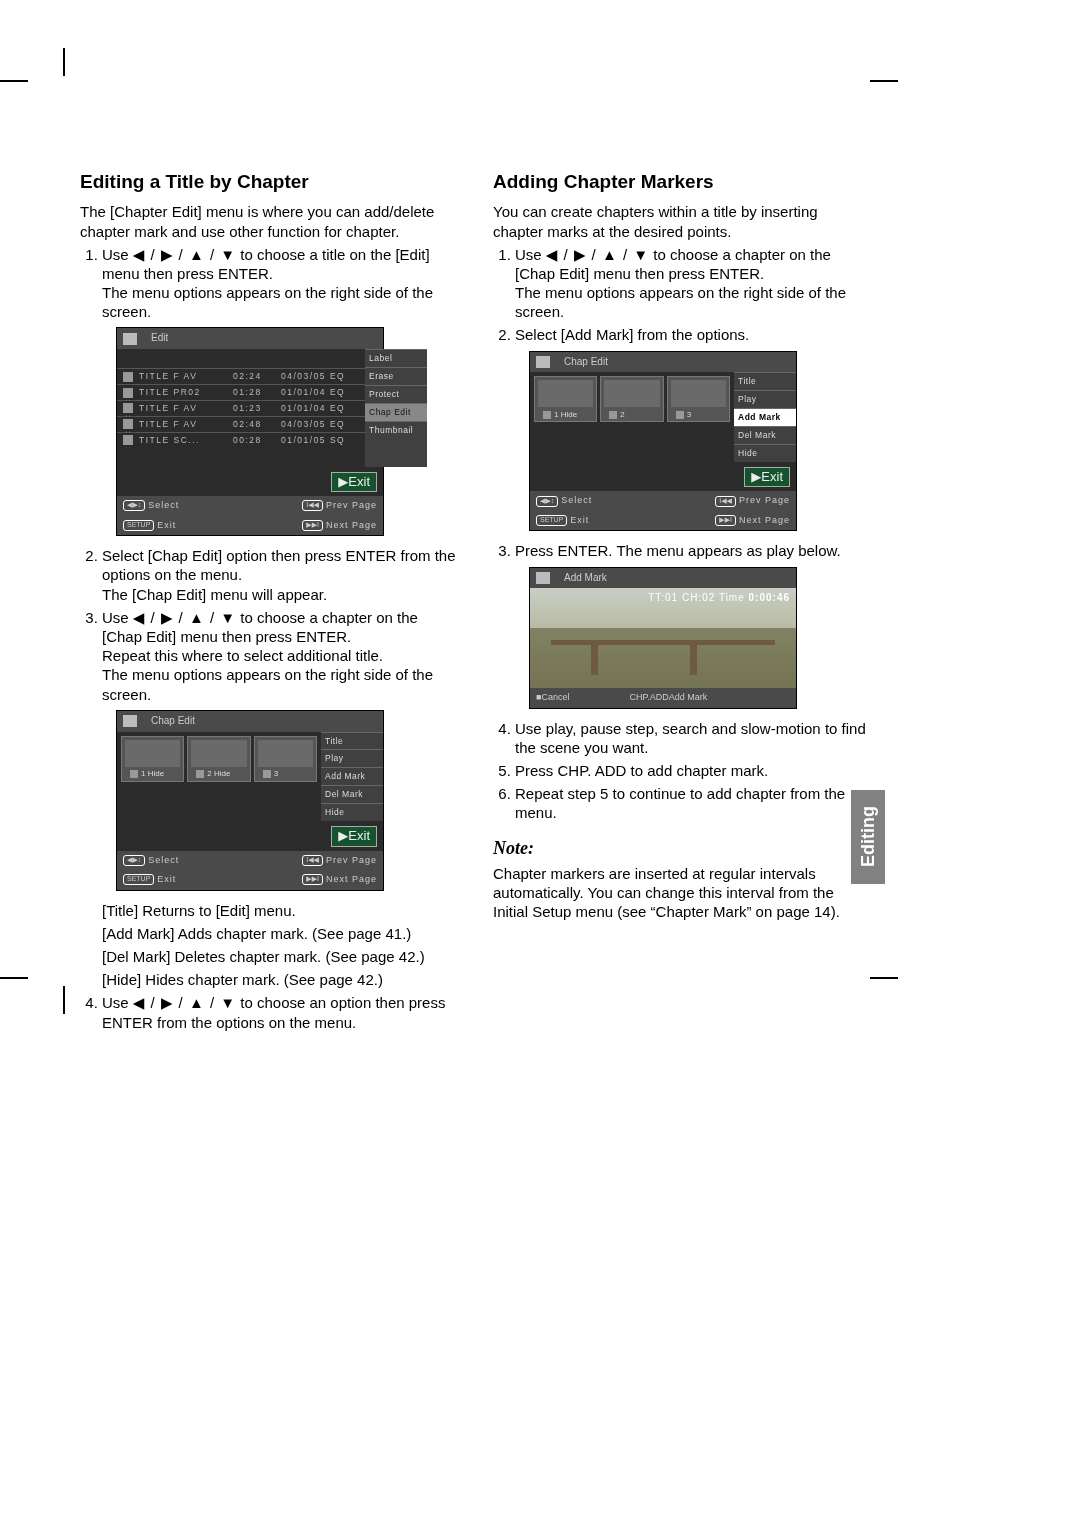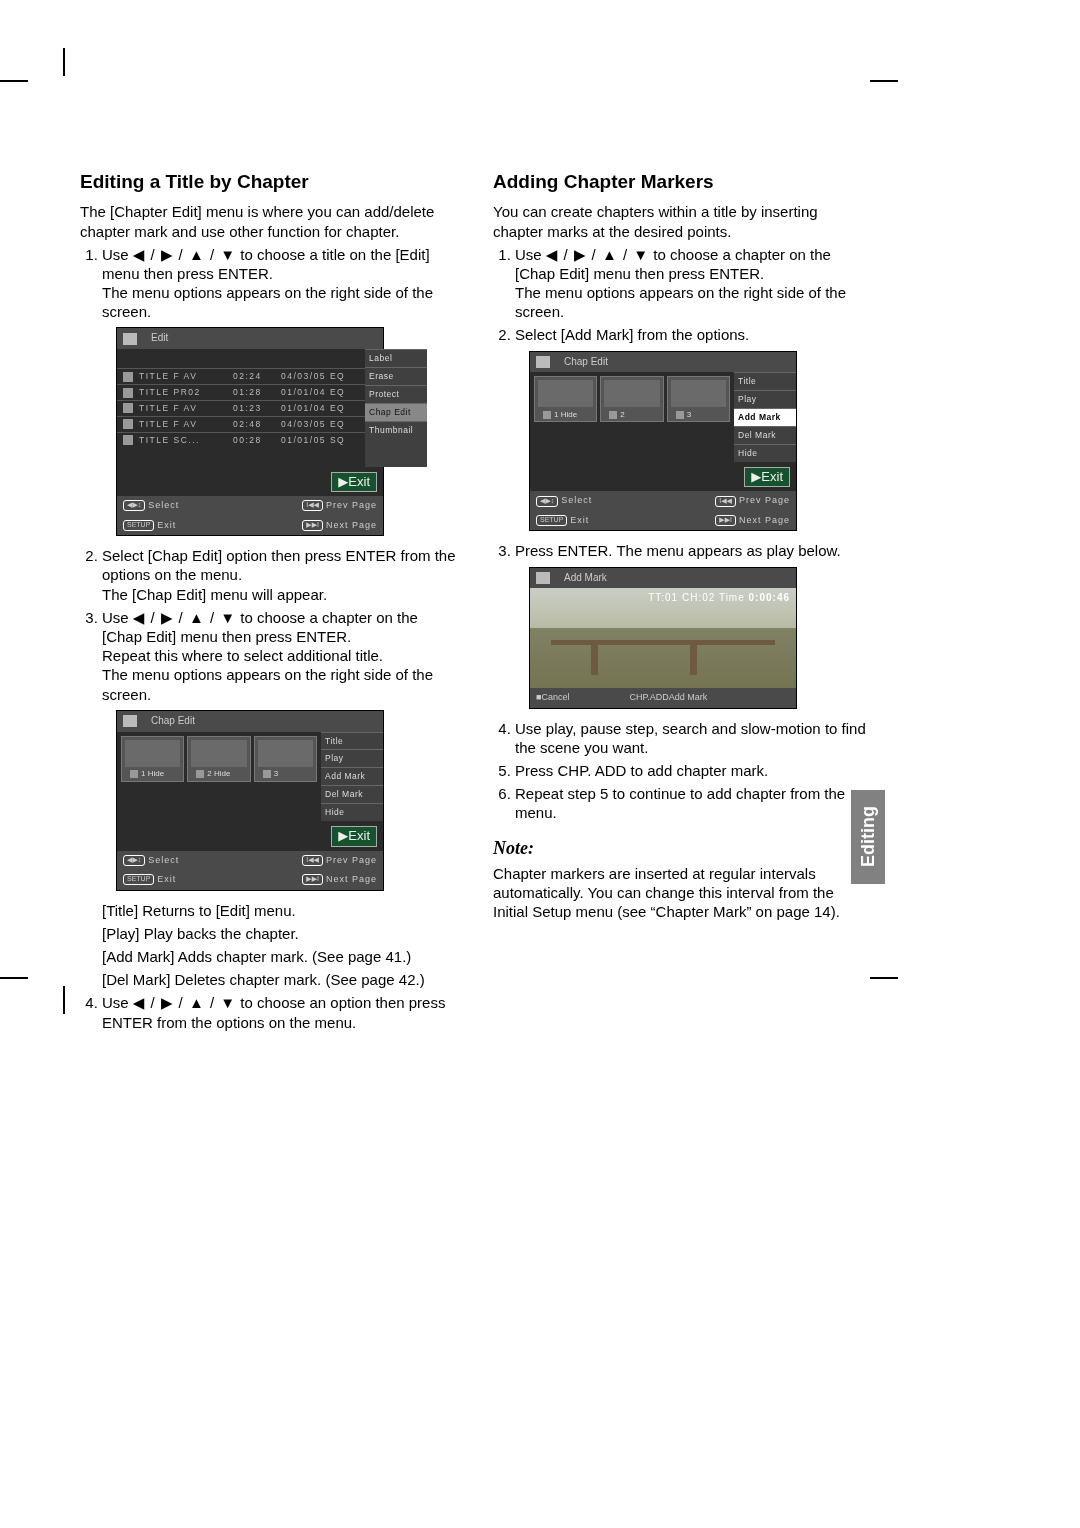--- a/index.html
+++ b/index.html
@@ -184,23 +184,23 @@
         <span><span class="key">I◀◀</span><span class="lbl">Prev Page</span></span>
       </div>
       <div class="foot">
         <span><span class="key">SETUP</span><span class="lbl">Exit</span></span>
         <span><span class="key">▶▶I</span><span class="lbl">Next Page</span></span>
       </div>
     </div>
 
     <div style="margin-left:22px">
       <p>[Title] Returns to [Edit] menu.</p>
-      <p>[Play] Play backs the chapter.</p>
       <p>[Add Mark] Adds chapter mark. (See page 41.)</p>
       <p>[Del Mark] Deletes chapter mark. (See page 42.)</p>
+      <p>[Hide] Hides chapter mark. (See page 42.)</p>
     </div>
     <ol start="4">
       <li>
         <span>Use </span><span class="arrows">◀ / ▶ / ▲ / ▼</span><span> to choose an option then press ENTER from the options on the menu.</span>
       </li>
     </ol>
   </div>
 
   <div class="col">
     <h2>Adding Chapter Markers</h2>

